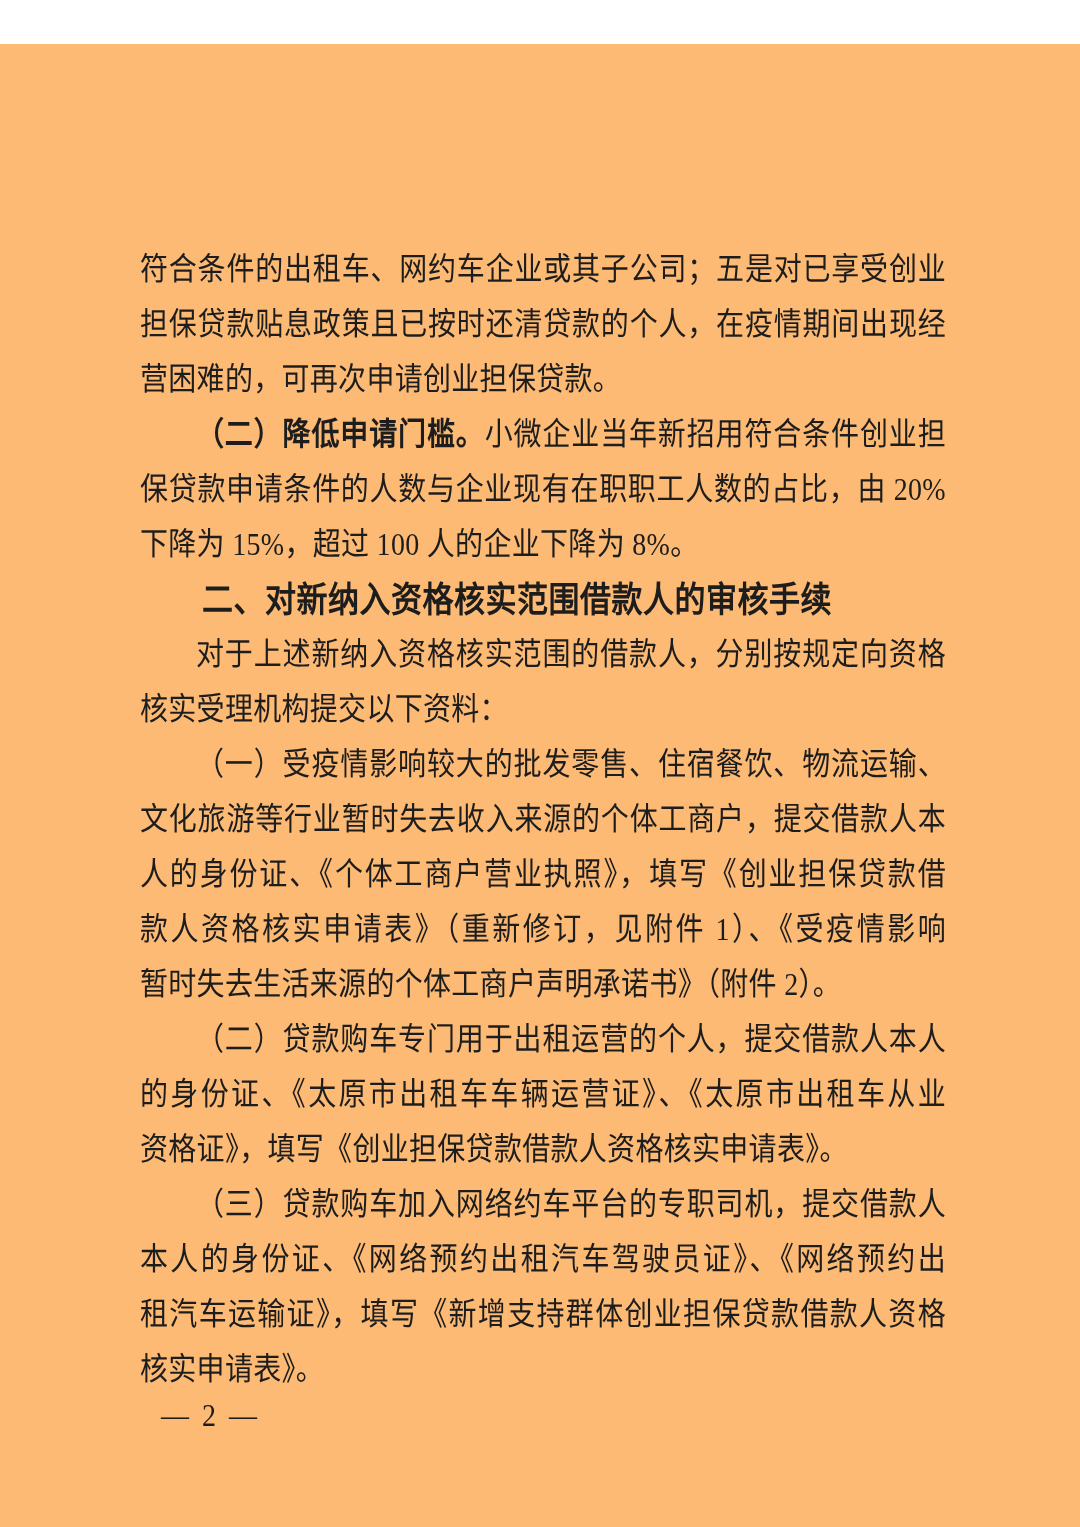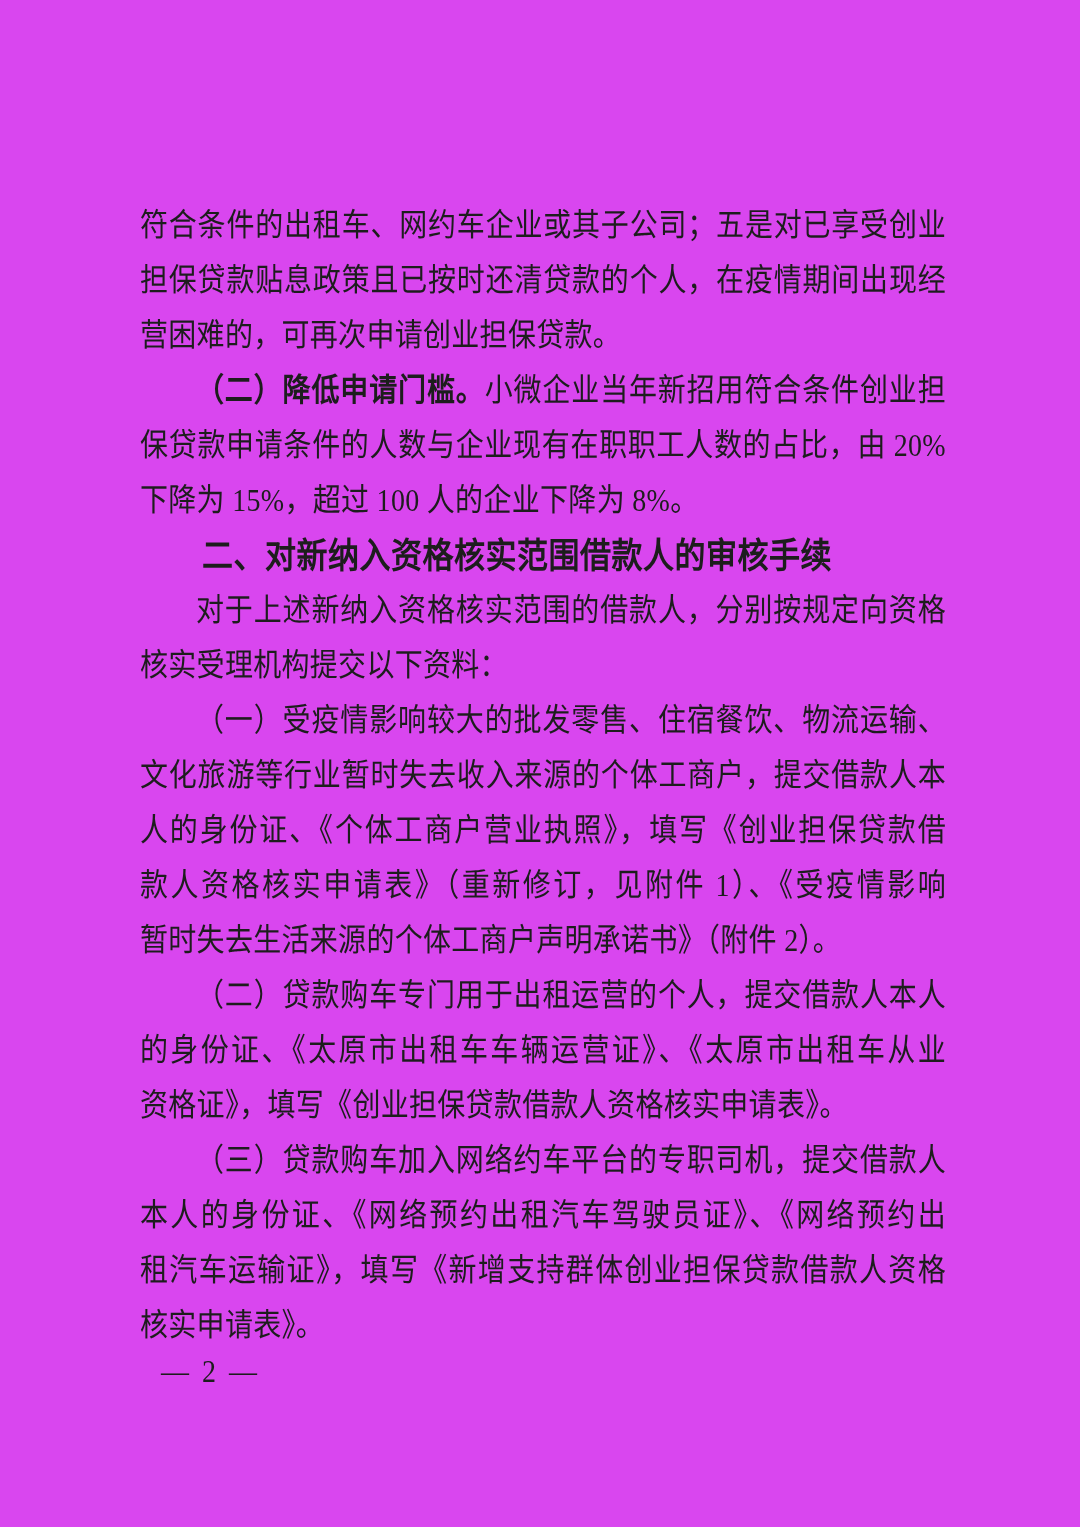--- a/index.html
+++ b/index.html
@@ -11,21 +11,22 @@
     height: 1527px;
     background: #ffffff;
     position: relative;
     overflow: hidden;
     font-family: "Liberation Serif", "DejaVu Serif", serif;
     color: #1d1d1d;
   }
   .page {
     position: absolute;
     inset: 0;
-    background: #d946ef;
+    background: #fdba74;
+    margin-top: 44px;
   }
   
   .text-block {
     position: absolute;
     left: 140px;
     top: 198px;
     width: 806px;
   }
   .line {
     height: 55px;

